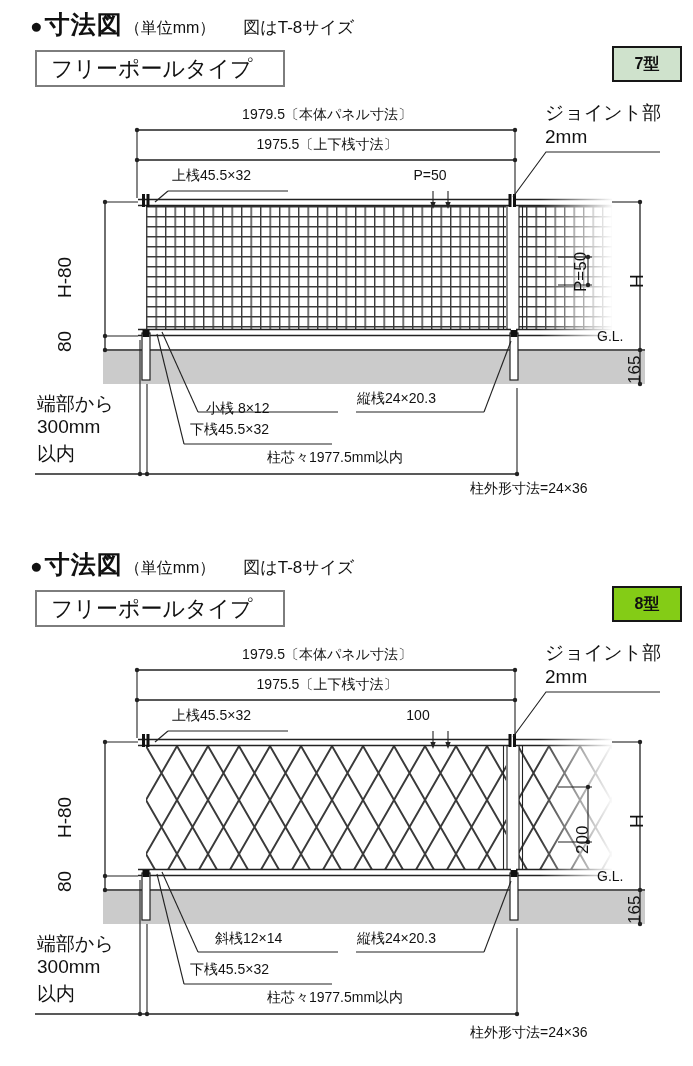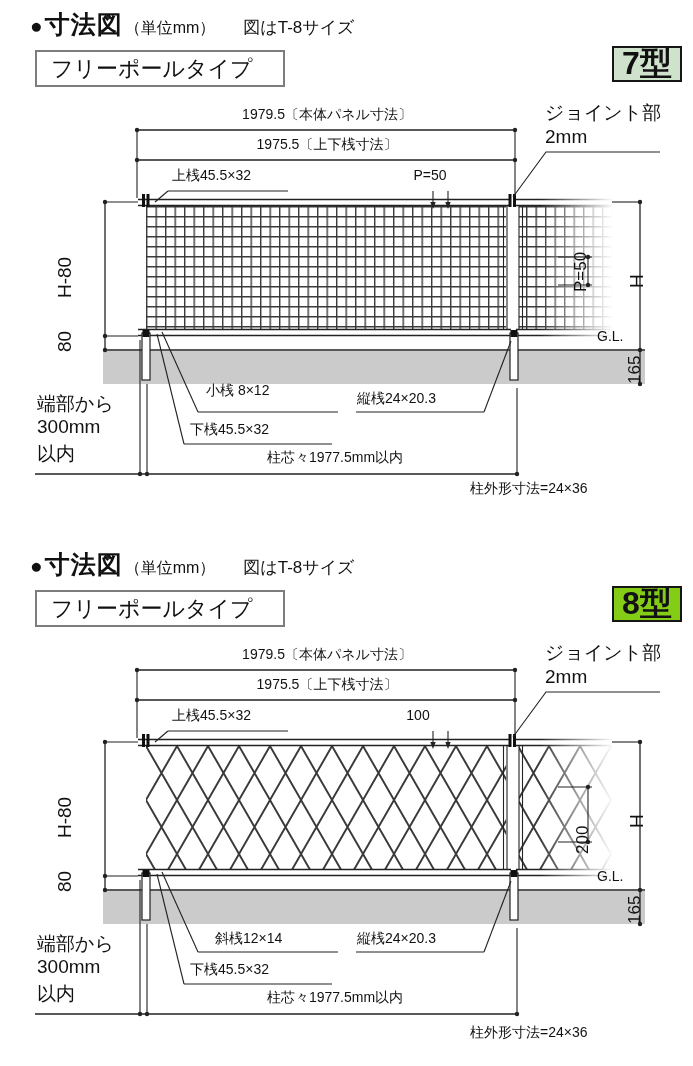--- a/index.html
+++ b/index.html
@@ -13,21 +13,21 @@
   .thin{stroke:#222;stroke-width:1.1;fill:none;}
   .dot{fill:#222;}
   .hdr{position:absolute;left:30px;top:8px;display:flex;align-items:baseline;white-space:nowrap;}
   .hdr .bullet{font-size:21px;margin-right:2px;}
   .hdr .t{font-size:25px;font-weight:bold;letter-spacing:1px;}
   .hdr .u{font-size:16px;margin-left:2px;}
   .hdr .n{font-size:17px;margin-left:28px;}
   .typebox{position:absolute;left:35px;top:50px;width:250px;height:37px;border:2px solid #7d7d7d;
            background:#fff;display:flex;align-items:center;padding-left:14px;font-size:22px;}
   .badge{position:absolute;left:612px;top:46px;width:70px;height:36px;border:2px solid #161616;
-         display:flex;align-items:center;justify-content:center;font-size:32px;font-weight:bold;}
+         display:flex;align-items:center;justify-content:center;font-size:16px;font-weight:bold;}
   .sec0 .badge{background:#cfe2cc;}
   .sec1 .badge{background:#84cc16;}
   .lbl{position:absolute;white-space:nowrap;font-size:14px;}
   .ctr{text-align:center;}
   .vtext{position:absolute;white-space:nowrap;height:22px;line-height:22px;font-size:18px;
          transform:rotate(-90deg);transform-origin:left bottom;}
   .edge{position:absolute;left:37px;white-space:nowrap;font-size:19px;}
 </style>
 </head>
 <body>
@@ -154,21 +154,21 @@
     <div class="lbl" style="left:545px;top:100px;font-size:19px;">ジョイント部</div>
     <div class="lbl" style="left:545px;top:126px;font-size:19px;">2mm</div>
 
     <div class="vtext" style="left:76px;top:276px;font-size:19px;">H-80</div>
     <div class="vtext" style="left:76px;top:330px;font-size:19px;">80</div>
     <div class="vtext" style="left:592px;top:270px;font-size:17px;">P=50</div>
     <div class="vtext" style="left:648px;top:266px;font-size:19px;">H</div>
     <div class="vtext" style="left:646px;top:362px;font-size:17px;">165</div>
     <div class="lbl" style="left:597px;top:328px;">G.L.</div>
 
-    <div class="lbl" style="left:206px;top:382px;">小桟 8×12</div>
+    <div class="lbl" style="left:206px;top:400px;">小桟 8×12</div>
     <div class="lbl" style="left:357px;top:390px;">縦桟24×20.3</div>
     <div class="lbl" style="left:190px;top:421px;">下桟45.5×32</div>
     <div class="lbl ctr" style="left:170px;top:449px;width:330px;">柱芯々1977.5mm以内</div>
     <div class="edge" style="top:391px;">端部から</div>
     <div class="edge" style="top:416px;">300mm</div>
     <div class="edge" style="top:441px;">以内</div>
     <div class="lbl" style="left:470px;top:480px;">柱外形寸法=24×36</div>
   </div>
 
   <div class="sec sec1">

